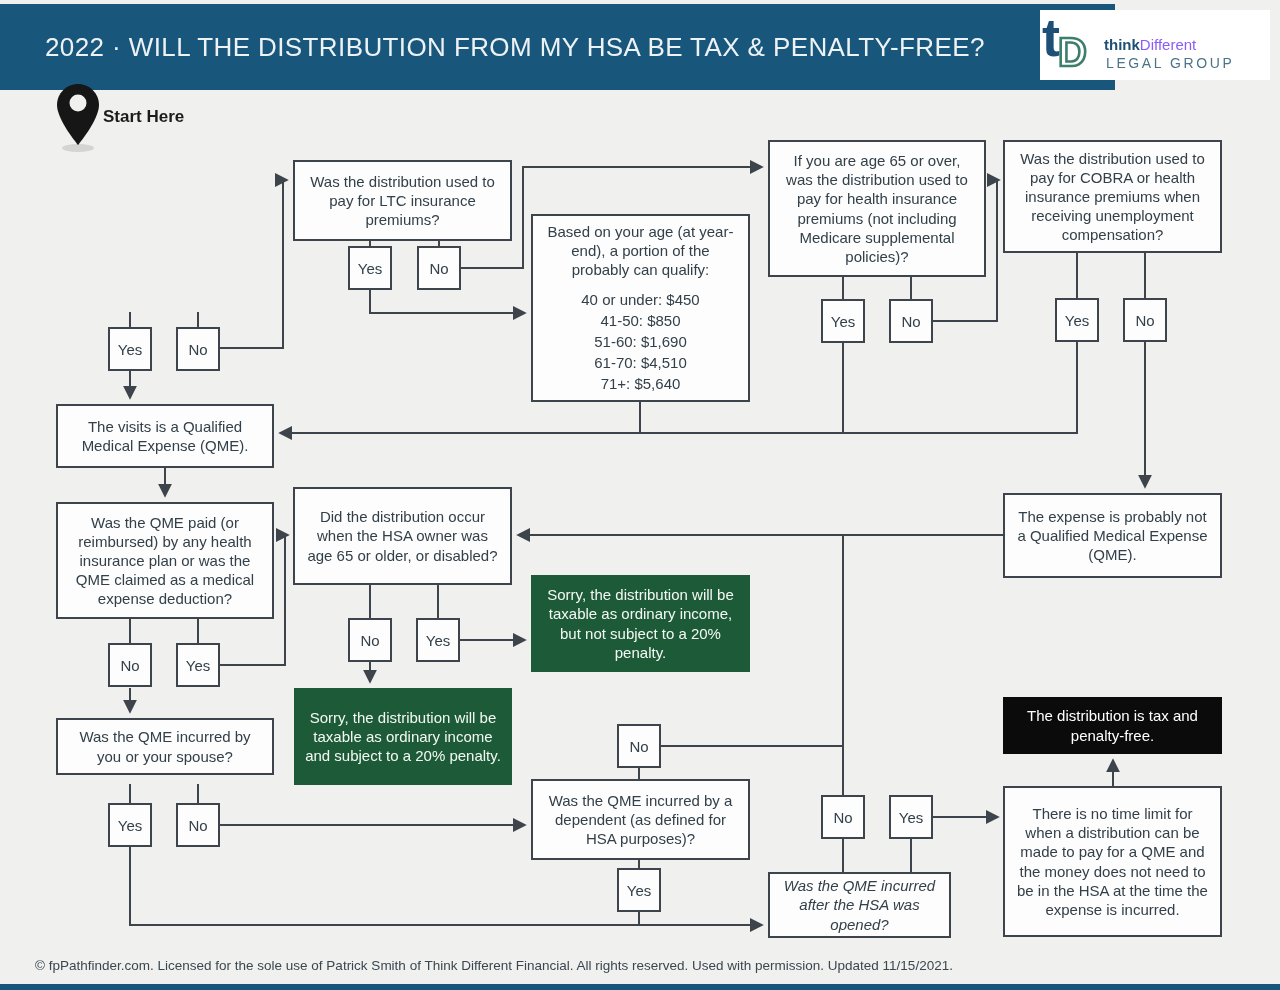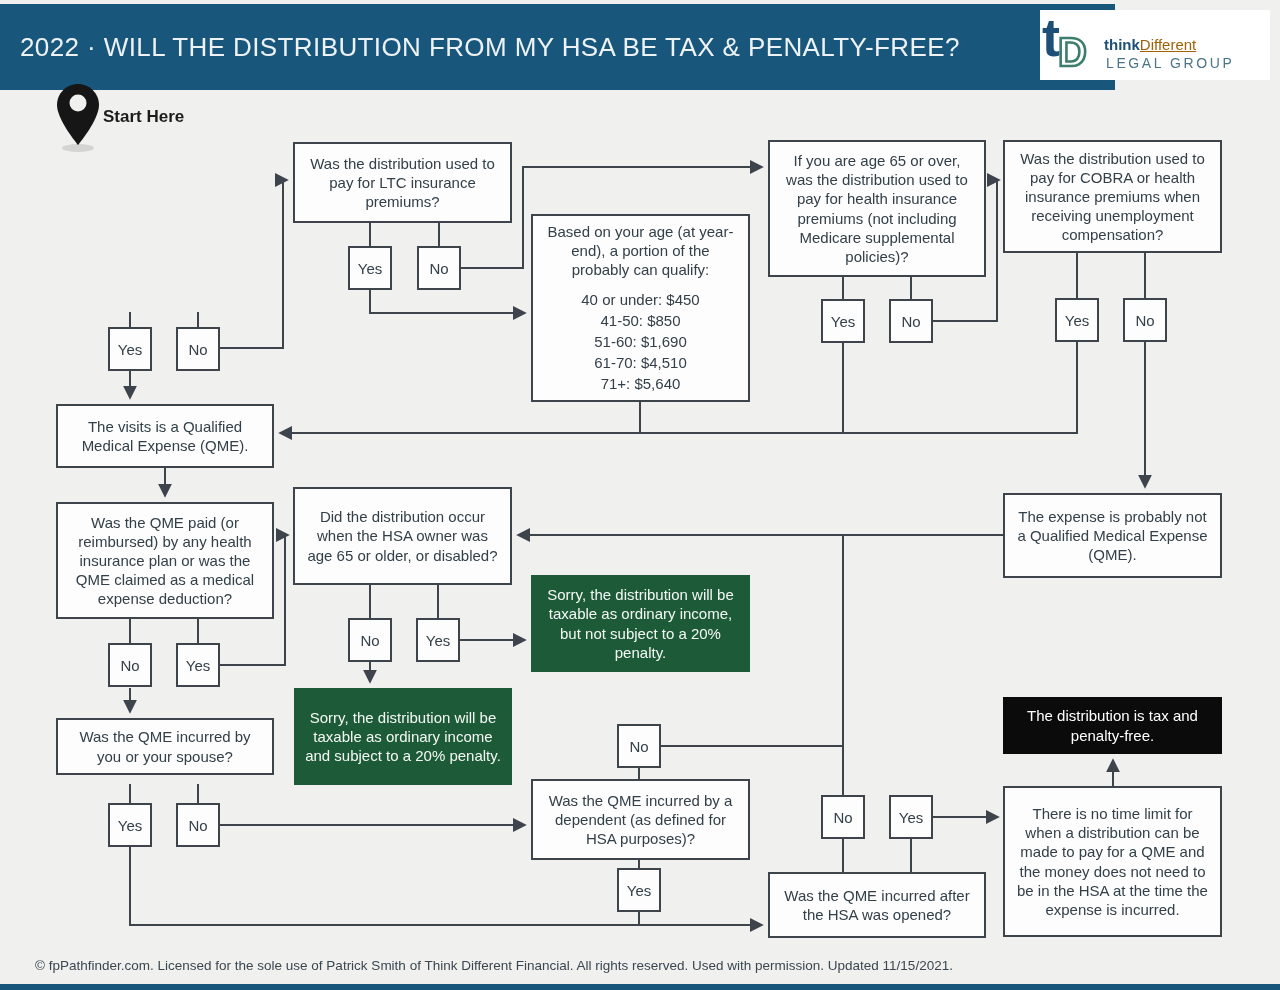--- a/index.html
+++ b/index.html
@@ -2,28 +2,28 @@
 <html><head>
 <meta charset="utf-8">
 <style>
   * { margin:0; padding:0; box-sizing:border-box; }
   html,body { width:1280px; height:990px; }
   body { font-family:"Liberation Sans","DejaVu Sans",sans-serif; background:#ffffff; }
   .page { position:relative; width:1280px; height:990px; background:#f0f0ee; overflow:hidden; }
 
   
   .banner { position:absolute; left:0; top:4px; width:1115px; height:86px; background:#19567c;
-            display:flex; align-items:center; }
+            display:flex; align-items:center;padding-left:25px; }
   .banner h1 { color:#edf2f5; font-weight:300; font-size:26px; letter-spacing:.4px; padding-left:20px; white-space:nowrap; }
   .banner-chevron { position:absolute; left:983px; top:30px; width:17px; height:32px; background:#19567c;
             clip-path:polygon(0 0,45% 0,100% 50%,45% 100%,0 100%,52% 50%); }
   .logo-area { position:absolute; left:1040px; top:10px; width:230px; height:70px; background:#ffffff; }
   .brand-text { position:absolute; left:64px; top:26px; font-size:15px; white-space:nowrap; }
   .brand-think { color:#1d4f77; font-weight:bold; }
-  .brand-diff { color:#a16207;text-decoration:underline; }
+  .brand-diff { color:#8b5cf6; }
   .brand-sub { position:absolute; left:66px; top:45px; font-size:14px; letter-spacing:2.6px; color:#4a7489; }
 
   
   .start-wrap { position:absolute; left:55px; top:82px; }
   .start-label { position:absolute; left:48px; top:25px; font-size:17px; font-weight:bold; color:#1c1c1c; white-space:nowrap; }
 
   
   svg.wires { position:absolute; left:0; top:0; }
   .wire { stroke:#3e444b; stroke-width:2; fill:none; }
 
@@ -117,21 +117,21 @@
   <div class="start-wrap">
     <svg width="48" height="72" viewBox="0 0 48 72">
       <ellipse cx="23" cy="66" rx="16" ry="4" fill="#c7c7c7" opacity="0.7"></ellipse>
       <path d="M23 2 C11.4 2 2 11.4 2 23 c0 15 21 40 21 40 s21 -25 21 -40 C44 11.4 34.6 2 23 2 z" fill="#161616"></path>
       <circle cx="23" cy="21" r="8.5" fill="#f0f0ee"></circle>
     </svg>
     <div class="start-label">Start Here</div>
   </div>
 
 
-  <div class="node" style="left:293px; top:142px; width:219px; height:81px;">
+  <div class="node" style="left:293px; top:160px; width:219px; height:81px;">
     <span>Was the distribution used to pay for LTC insurance premiums?</span>
   </div>
 
   <div class="node" style="left:531px; top:214px; width:219px; height:188px;">
     <div class="age-intro">Based on your age (at year-end), a portion of the probably can qualify:</div>
     <div class="age-tier">40 or under: $450</div>
     <div class="age-tier">41-50: $850</div>
     <div class="age-tier">51-60: $1,690</div>
     <div class="age-tier">61-70: $4,510</div>
     <div class="age-tier">71+: $5,640</div>
@@ -174,21 +174,21 @@
   </div>
 
   <div class="node" style="left:531px; top:779px; width:219px; height:81px;">
     <span>Was the QME incurred by a dependent (as defined for HSA purposes)?</span>
   </div>
 
   <div class="node black" style="left:1003px; top:697px; width:219px; height:57px;">
     <span>The distribution is tax and penalty-free.</span>
   </div>
 
-  <div class="node" style="left:768px; top:872px; width:218px; height:66px;">
+  <div class="node" style="left:768px; top:872px; width:183px; height:66px;font-style:italic;">
     <span>Was the QME incurred after the HSA was opened?</span>
   </div>
 
   <div class="node" style="left:1003px; top:786px; width:219px; height:151px;">
     <span>There is no time limit for when a distribution can be made to pay for a QME and the money does not need to be in the HSA at the time the expense is incurred.</span>
   </div>
 
   <div class="yn" style="left:108px; top:327px;">Yes</div>
   <div class="yn" style="left:176px; top:327px;">No</div>
 

